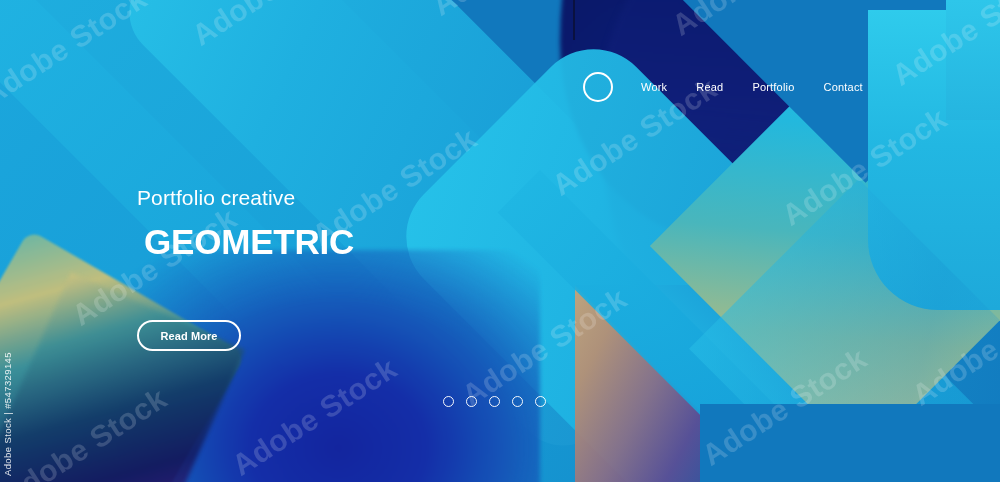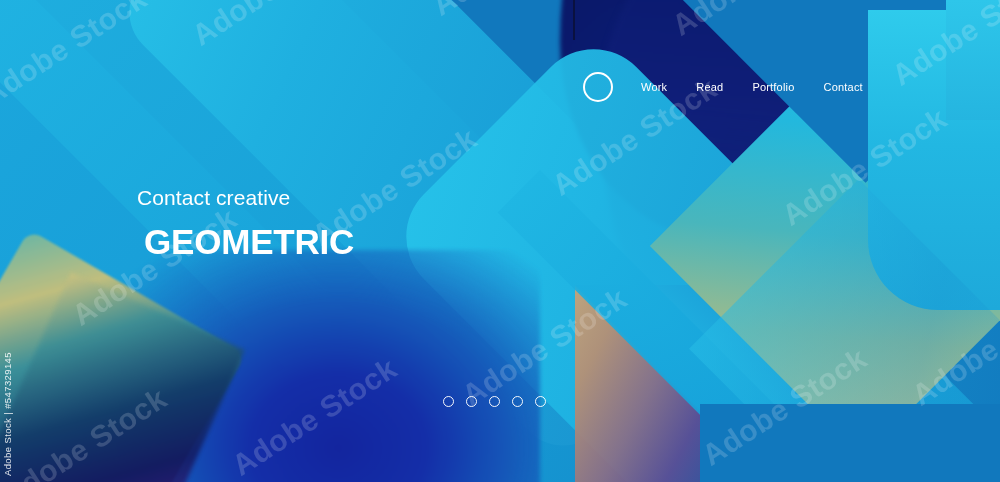--- a/index.html
+++ b/index.html
@@ -400,26 +400,27 @@
     <div class="logo-mark"></div>
     <div class="nav-links">
       <a class="nav-link" href="#">Work</a>
       <a class="nav-link" href="#">Read</a>
       <a class="nav-link" href="#">Portfolio</a>
       <a class="nav-link" href="#">Contact</a>
     </div>
   </nav>
 
   <div class="hero">
-    <p class="hero-eyebrow">Contact creative</p>
+    <p class="hero-eyebrow">Portfolio creative</p>
     <h1 class="hero-title">
       <span>GEOMETRIC</span>
     </h1>
   </div>
 
+  <button class="cta">Read More</button>
 
   <div class="dots">
     <span class="dot"></span>
     <span class="dot"></span>
     <span class="dot"></span>
     <span class="dot"></span>
     <span class="dot"></span>
   </div>
 
   <div class="wm-layer">

